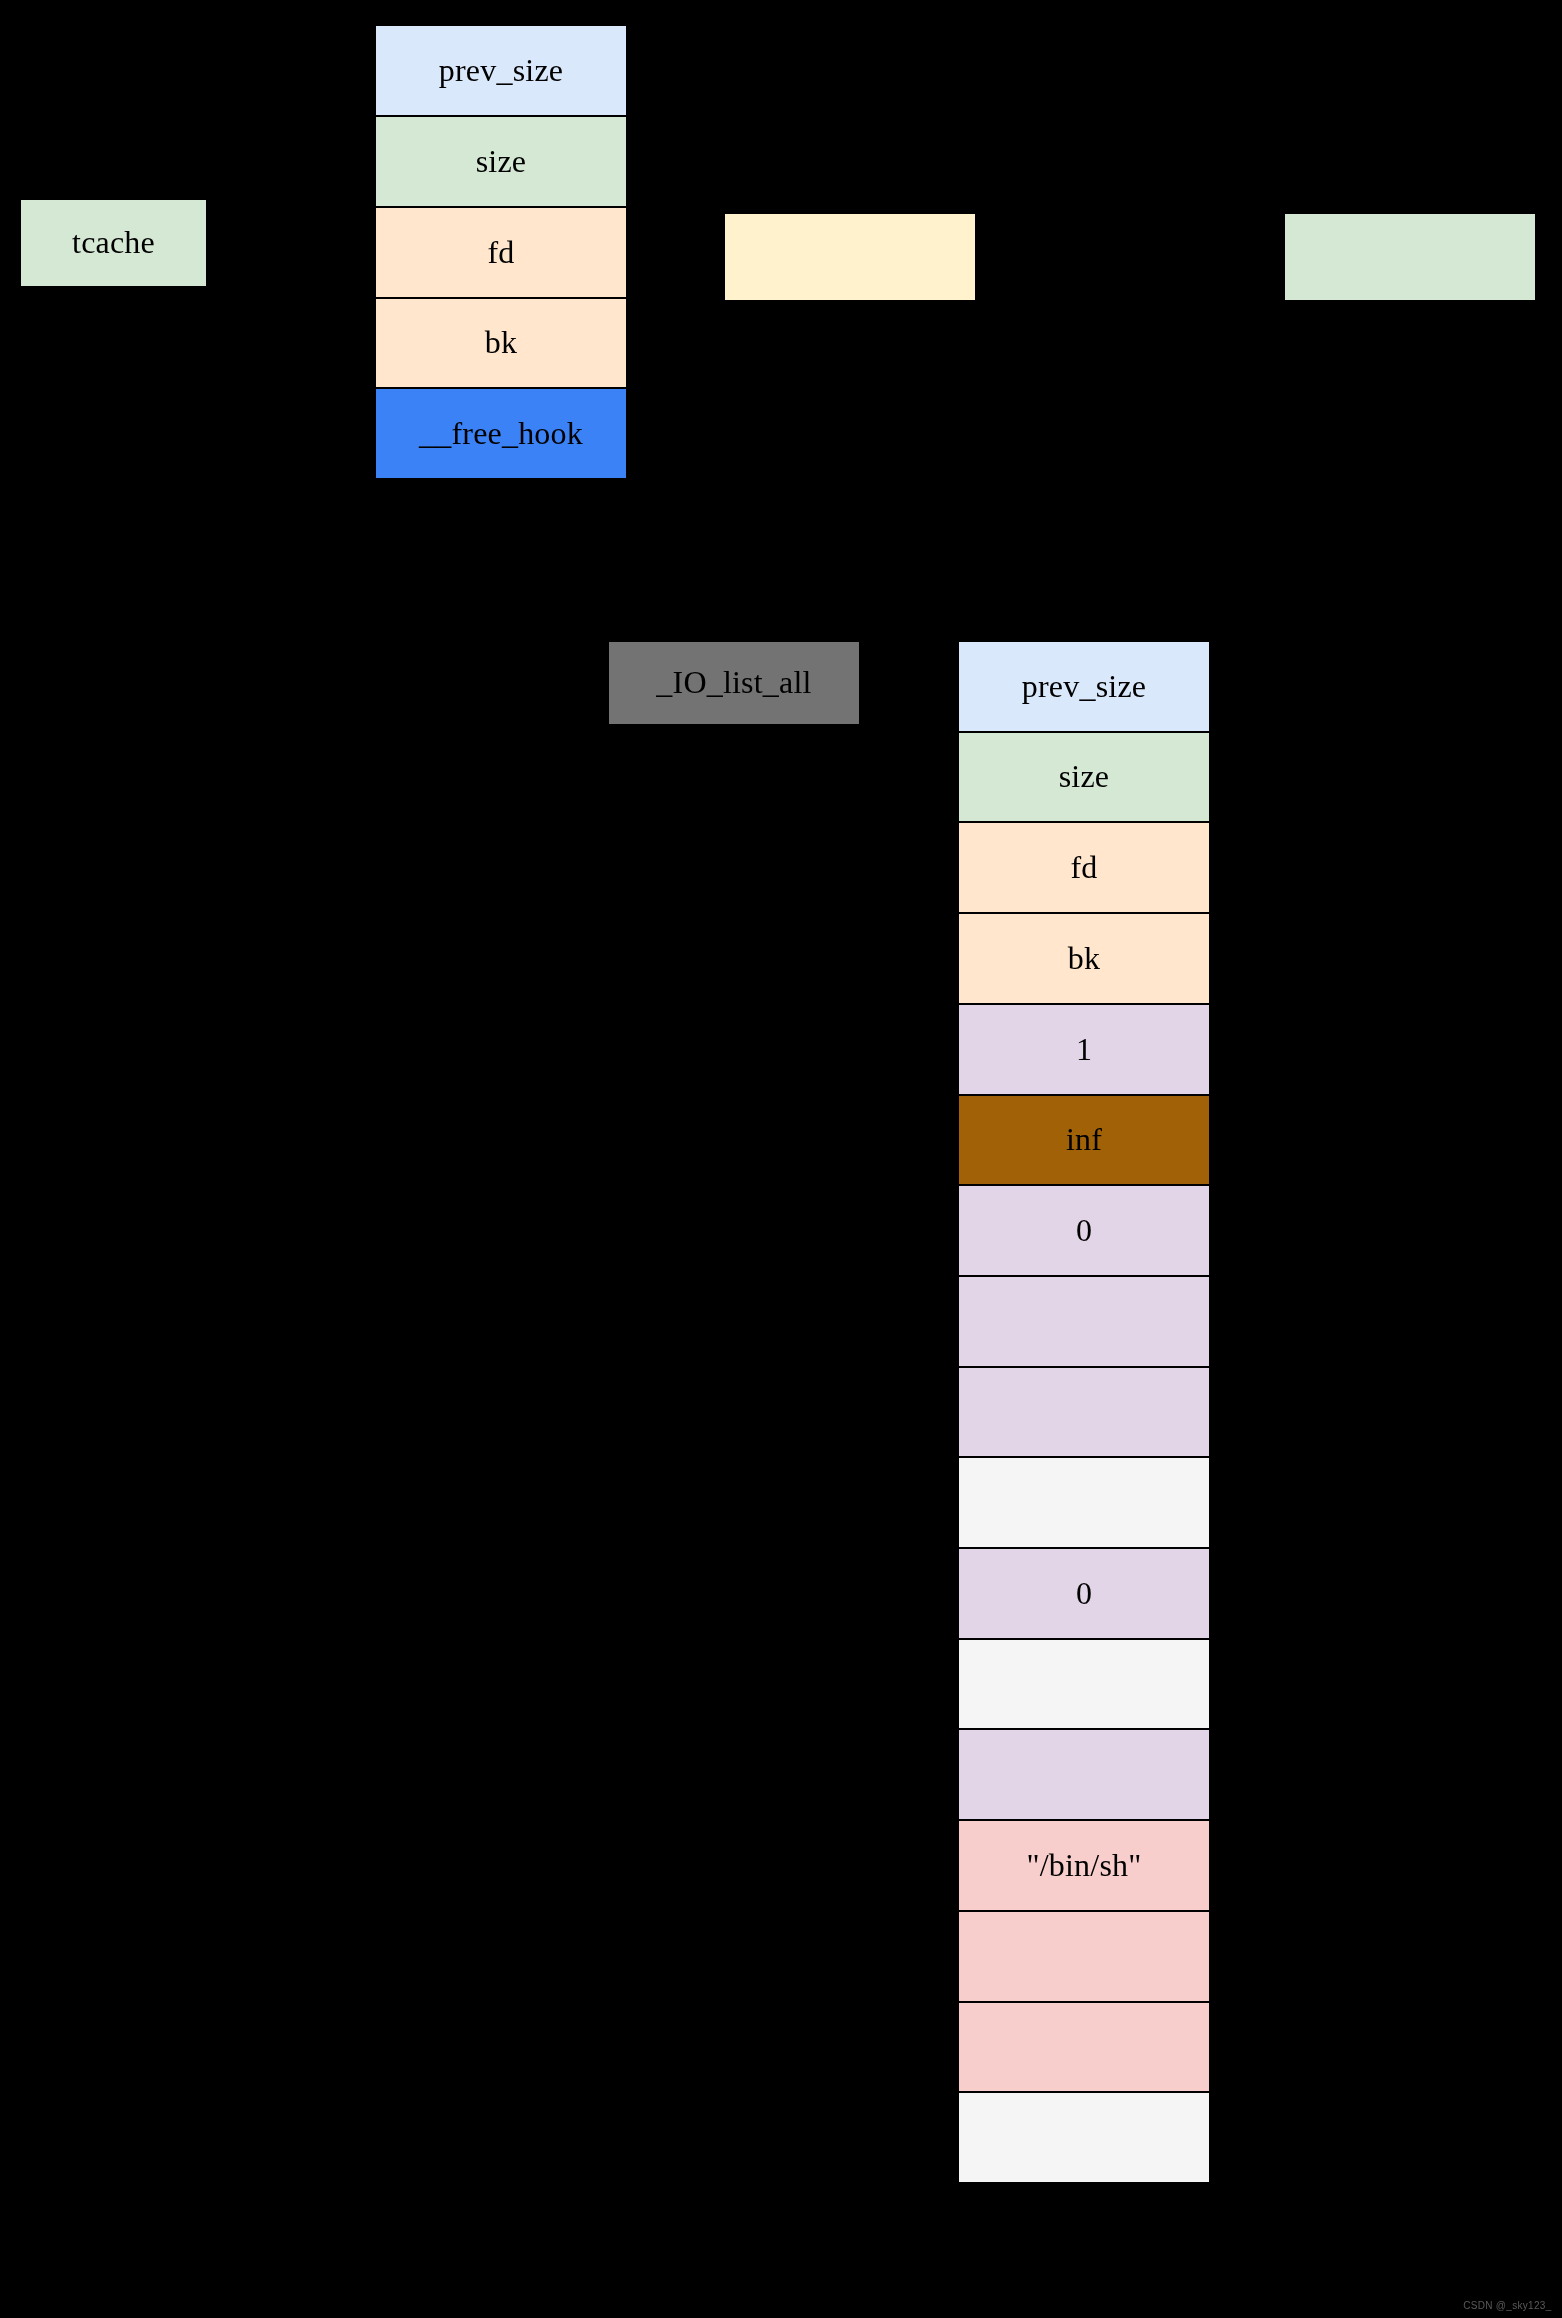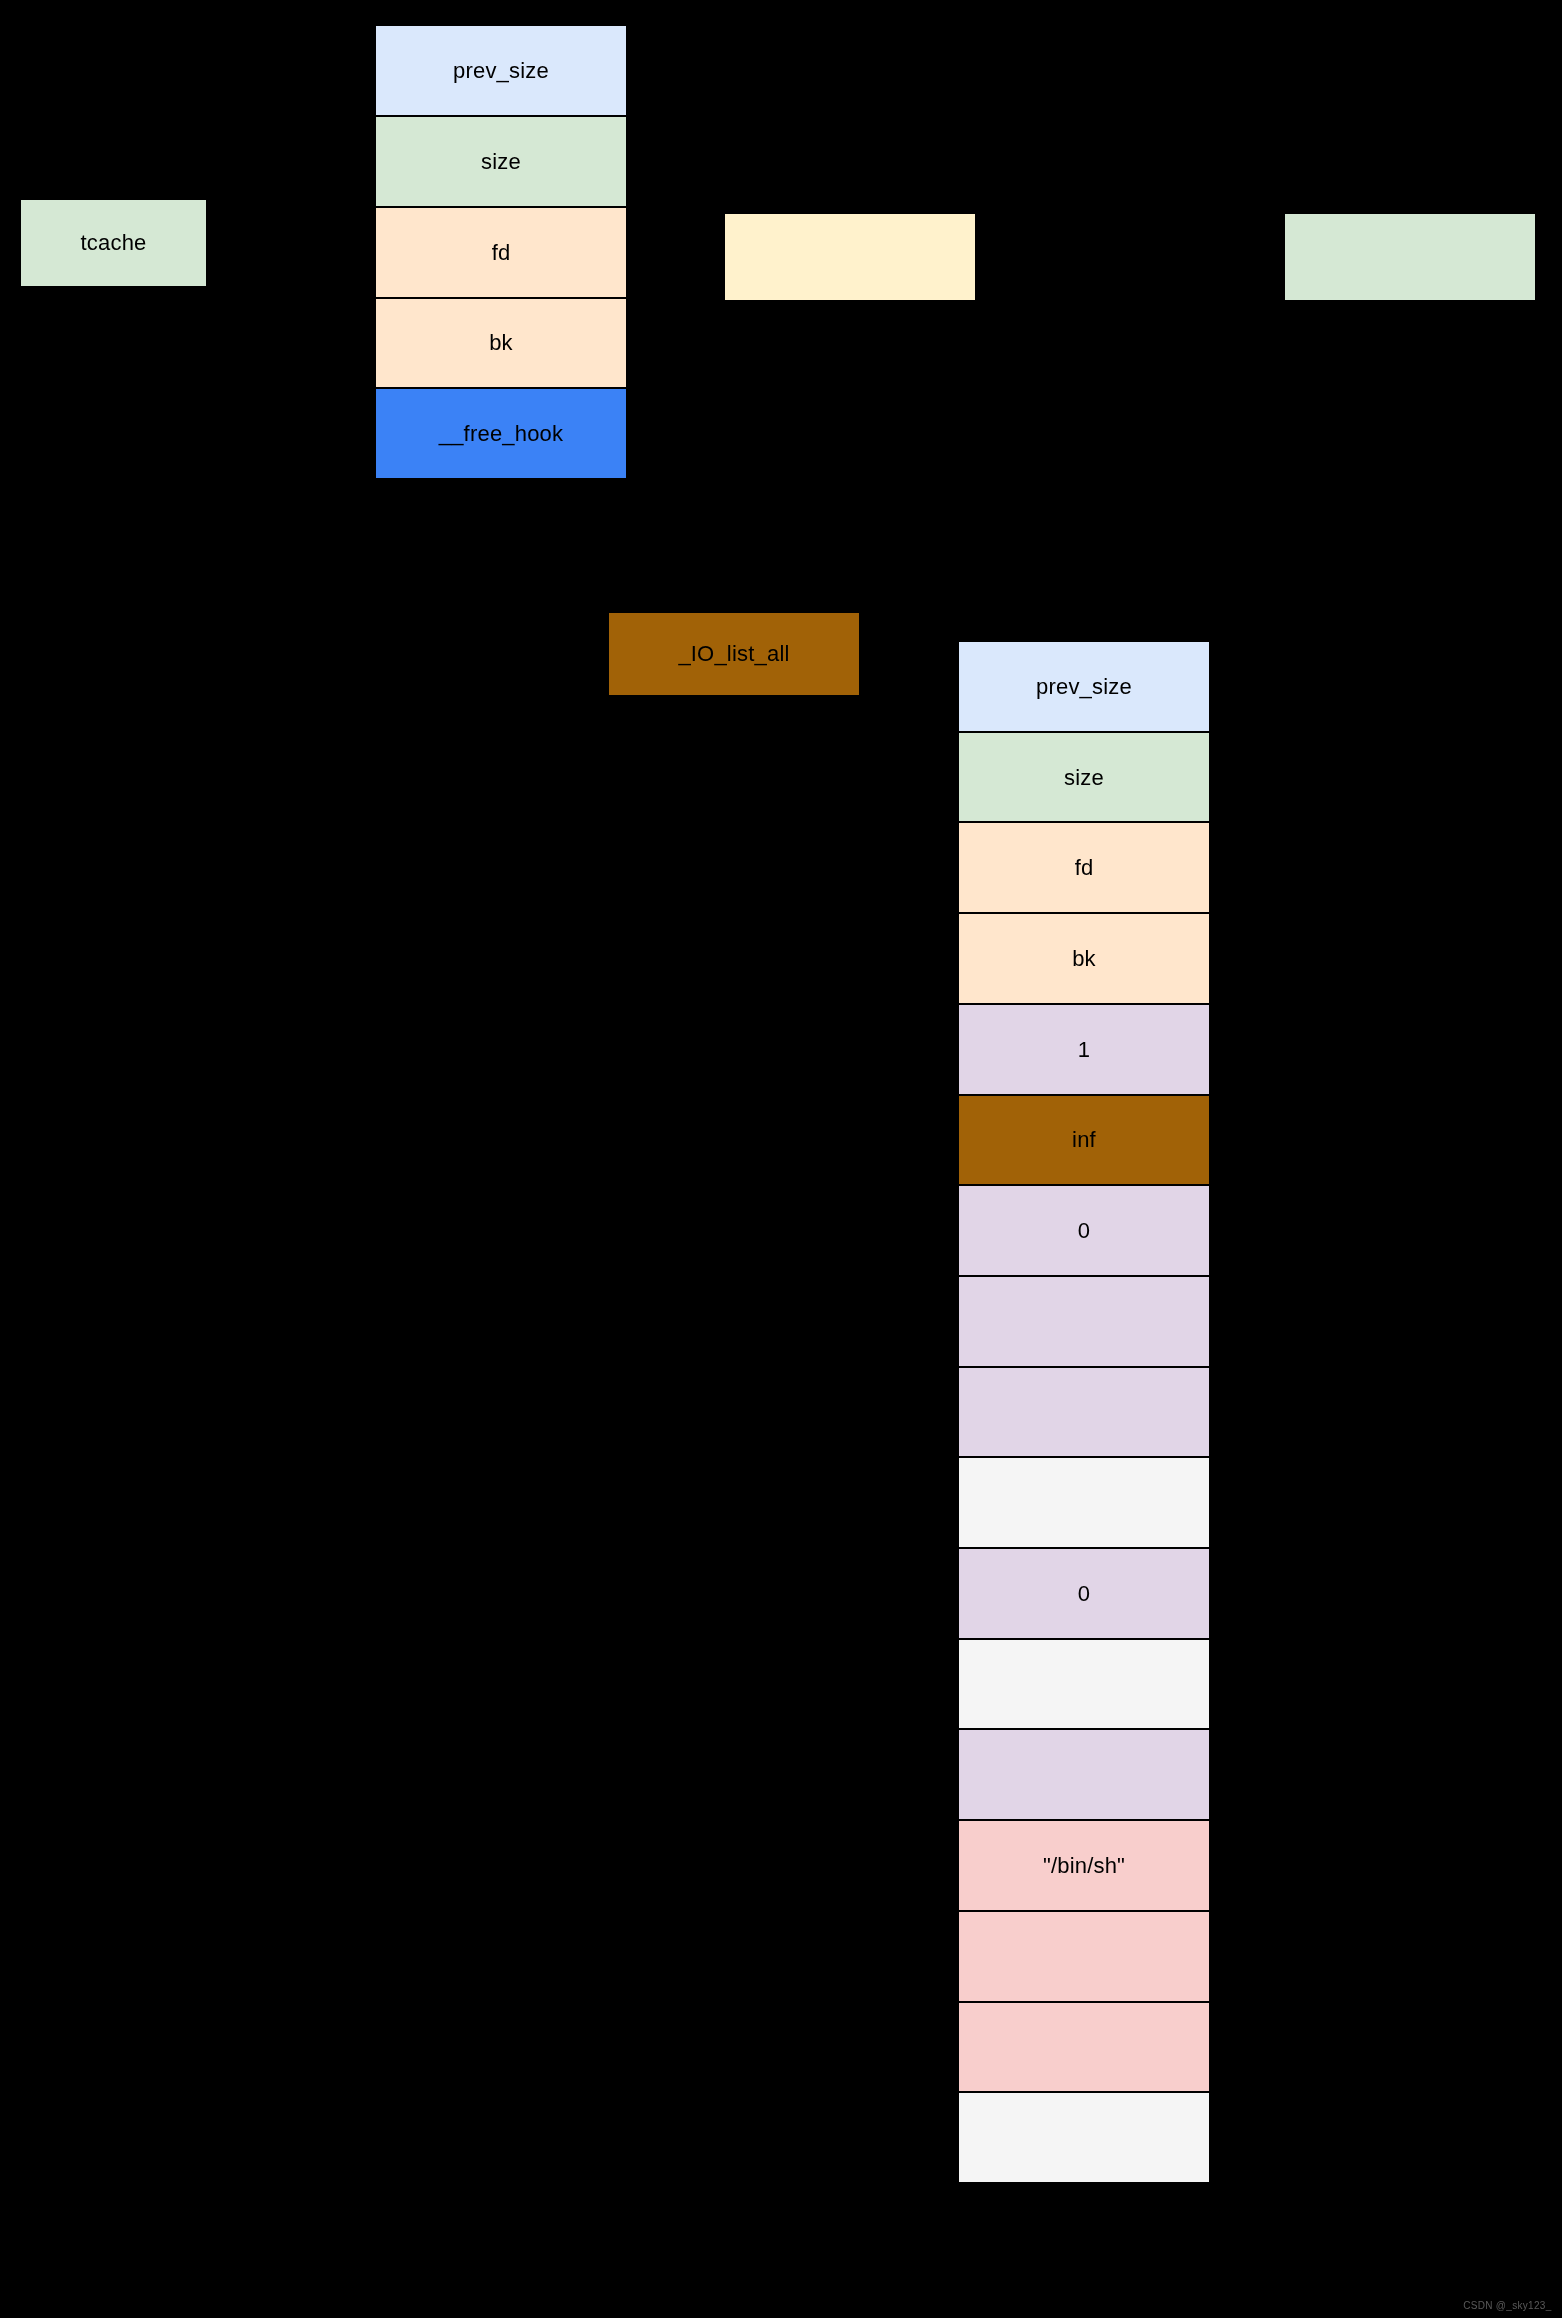--- a/index.html
+++ b/index.html
@@ -23,25 +23,25 @@
   }
   
   .cell {
     position: absolute;
     box-sizing: border-box;
     border: 2.3px solid #000000;
     display: flex;
     align-items: center;
     justify-content: center;
     color: #000000;
-    font-size: 22px;
+    font-size: 32px;
     line-height: 1.05;
     letter-spacing: 0.2px;
     white-space: nowrap;
-    font-family: Liberation Sans, sans-serif;
+    font-family: Liberation Serif, serif;
   }
   .standalone {
     border-width: 2.3px;
   }
   
   .stack {
     position: absolute;
   }
   .stack .cell {
     position: relative;
@@ -91,21 +91,21 @@
     </div>
 
   <div class="cell standalone" id="top-yellow-box" style="left: 723px; top: 212px; width: 254px; height: 90px; background: rgb(255, 242, 204);">
     <span></span>
   </div>
 
   <div class="cell standalone" id="top-green-box" style="left: 1283px; top: 212px; width: 254px; height: 90px; background: rgb(213, 232, 212);">
     <span></span>
   </div>
 
-  <div class="cell standalone" id="io-list-all-box" style="left: 607px; top: 611px; width: 254px; height: 86px; background: #a16207;">
+  <div class="cell standalone" id="io-list-all-box" style="left: 607px; top: 640px; width: 254px; height: 86px; background: #737373;">
     <span>_IO_list_all</span>
   </div>
 
   <div class="stack" id="fake-file-column" style="left:957px; top:640px; width:254px;">
       <div class="cell" style="height: 93px; background: rgb(218, 232, 252);">
         <span>prev_size</span>
       </div>
       <div class="cell" style="height: 93px; background: rgb(213, 232, 212);">
         <span>size</span>
       </div>

